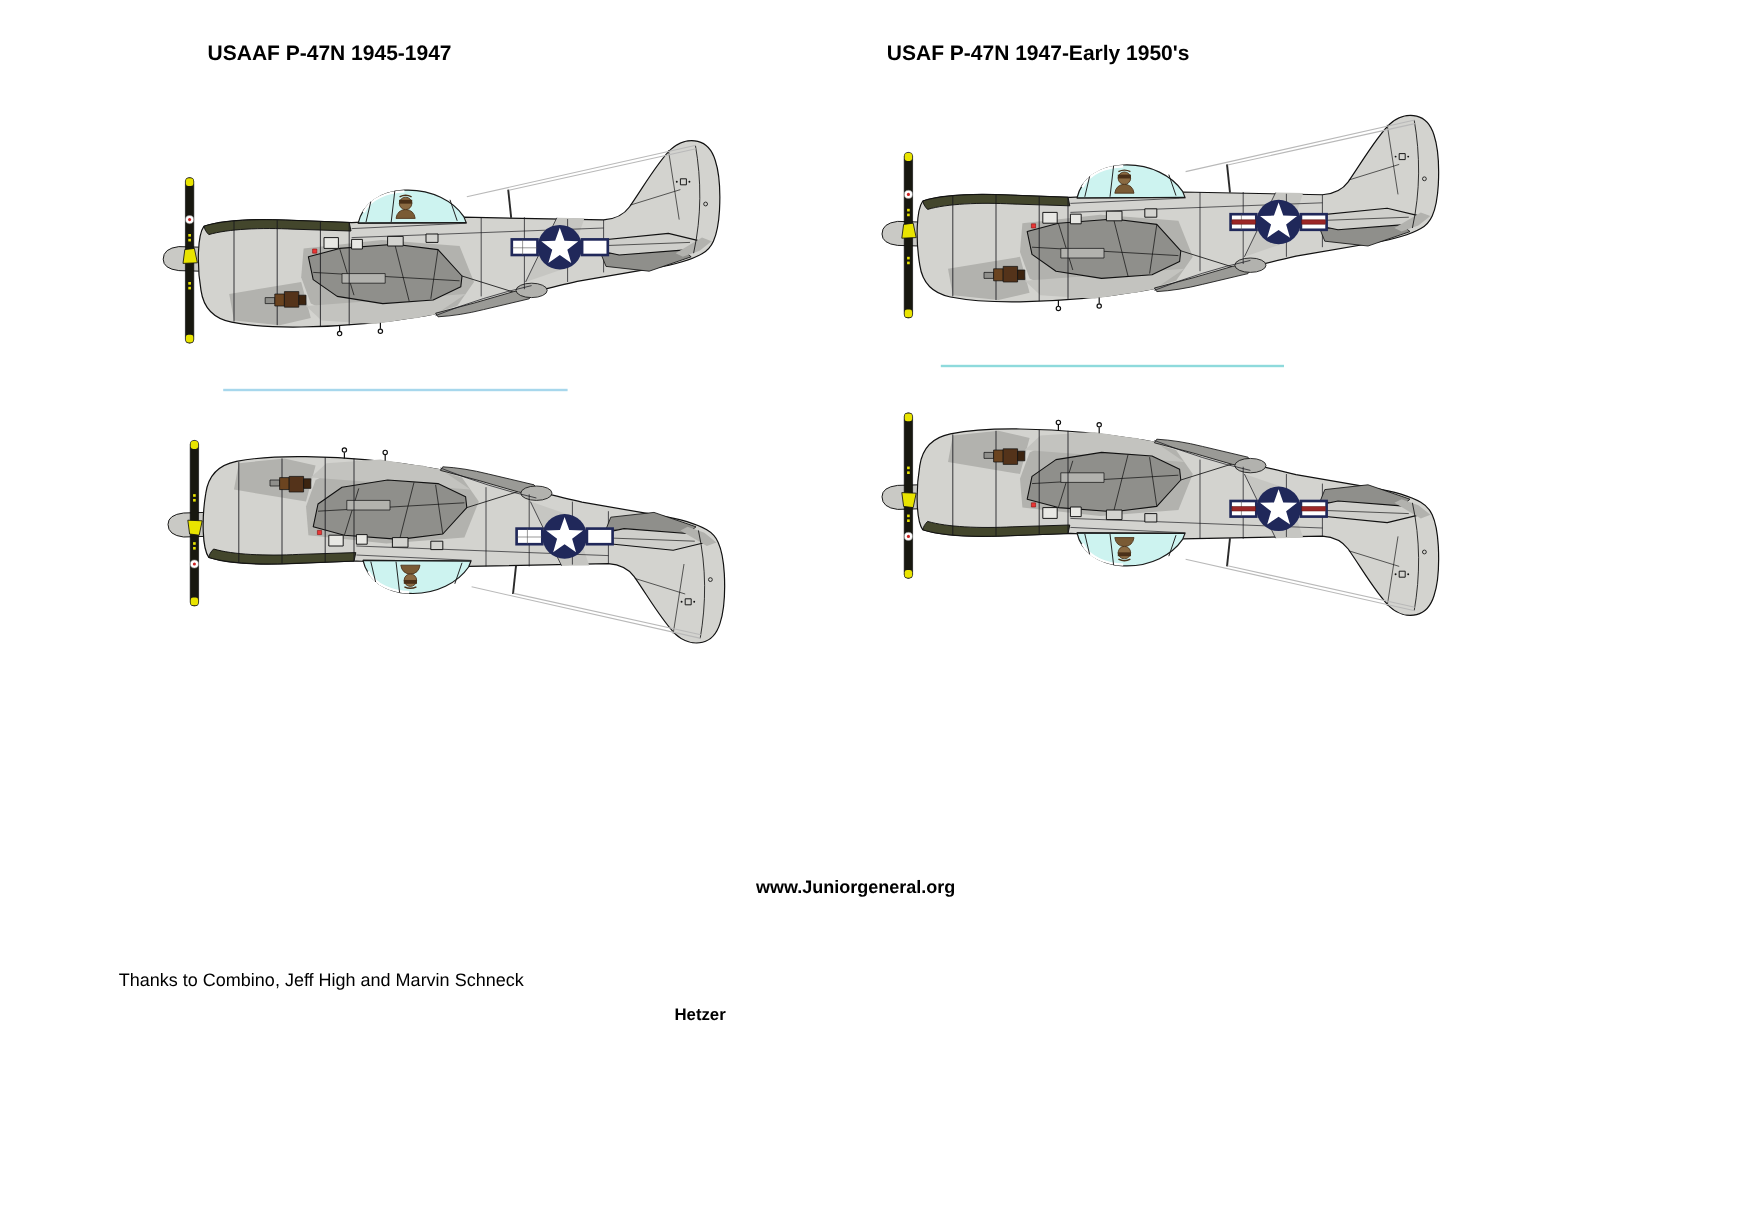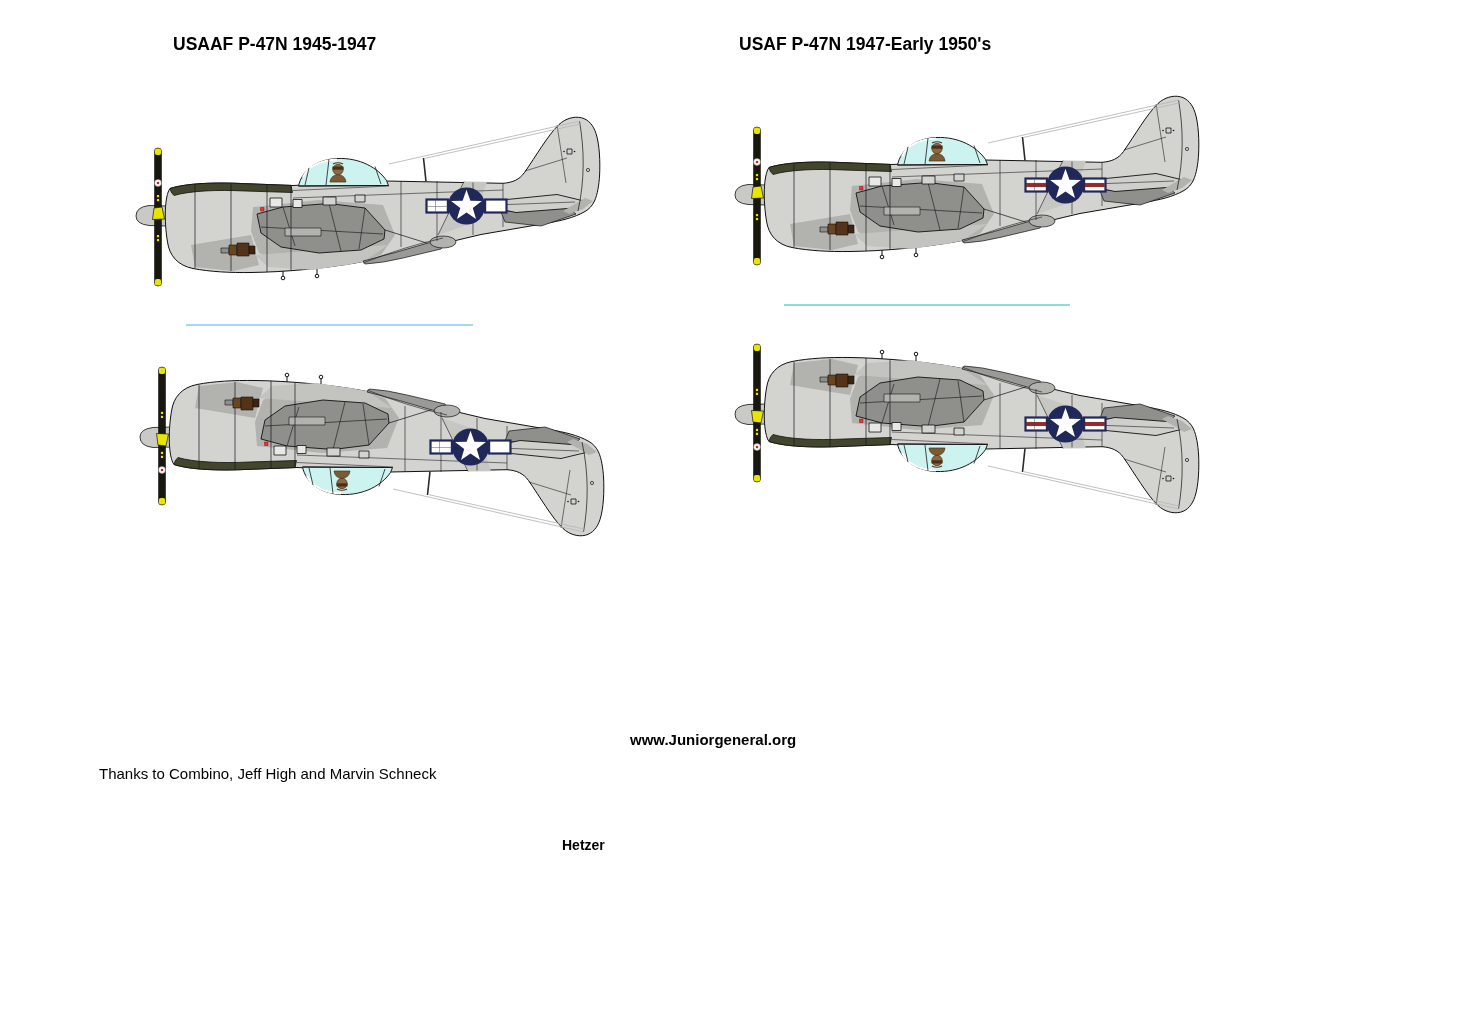--- a/index.html
+++ b/index.html
@@ -196,17 +196,17 @@
     <use href="#ins0" transform="translate(333.5,89)"></use>
   </svg>
 
   <svg class="abs" style="left:732px;top:335px" width="475" height="200" viewBox="0 0 475 200">
     <g transform="translate(0,200) scale(1,-1)">
         <use href="#p47"></use>
       </g>
     <use href="#ins1" transform="translate(333.5,89)"></use>
   </svg>
 
-  <div class="abs credit" style="left:99px;top:765px">Thanks to Combino, Jeff High and Marvin Schneck</div>
+  <div class="abs credit" style="left:99px;top:809px">Thanks to Combino, Jeff High and Marvin Schneck</div>
   <div class="abs credit bold" style="left:630px;top:731px">www.Juniorgeneral.org</div>
   <div class="abs author" style="left:542px;top:837px">Hetzer</div>
 
 </div>
 
 </body></html>

